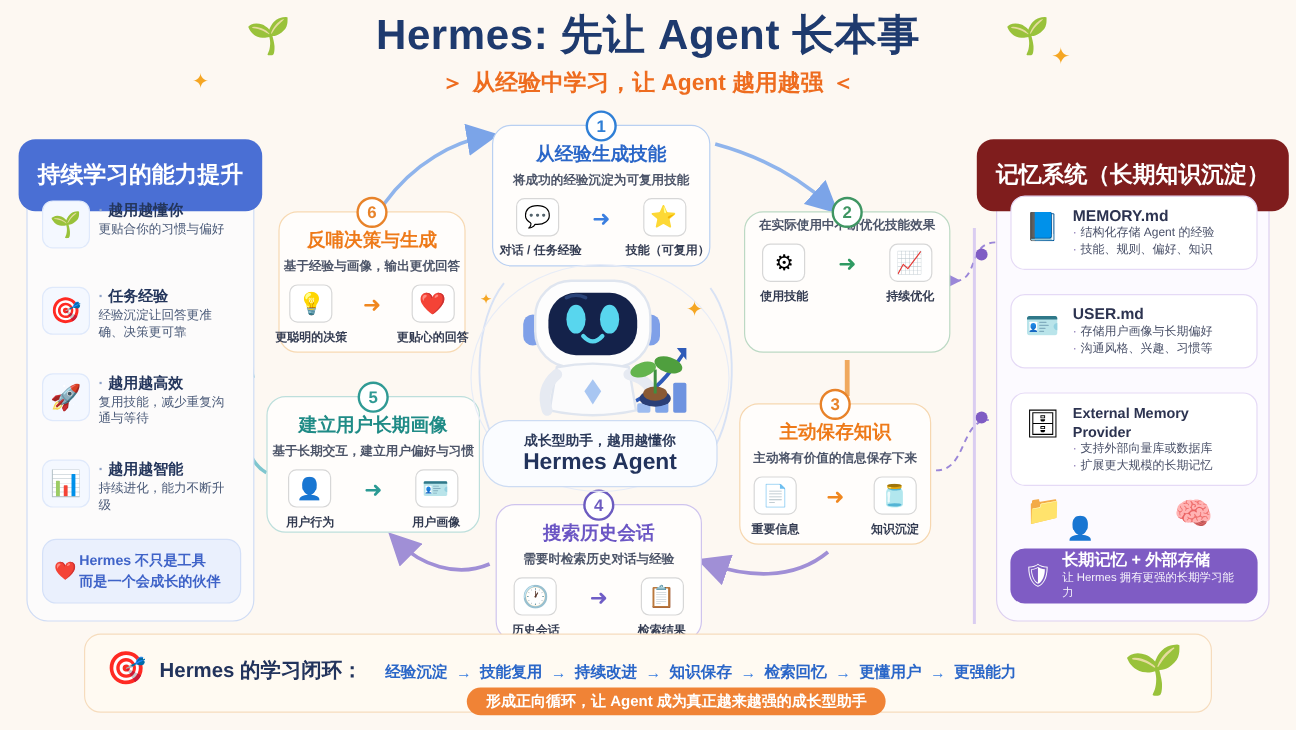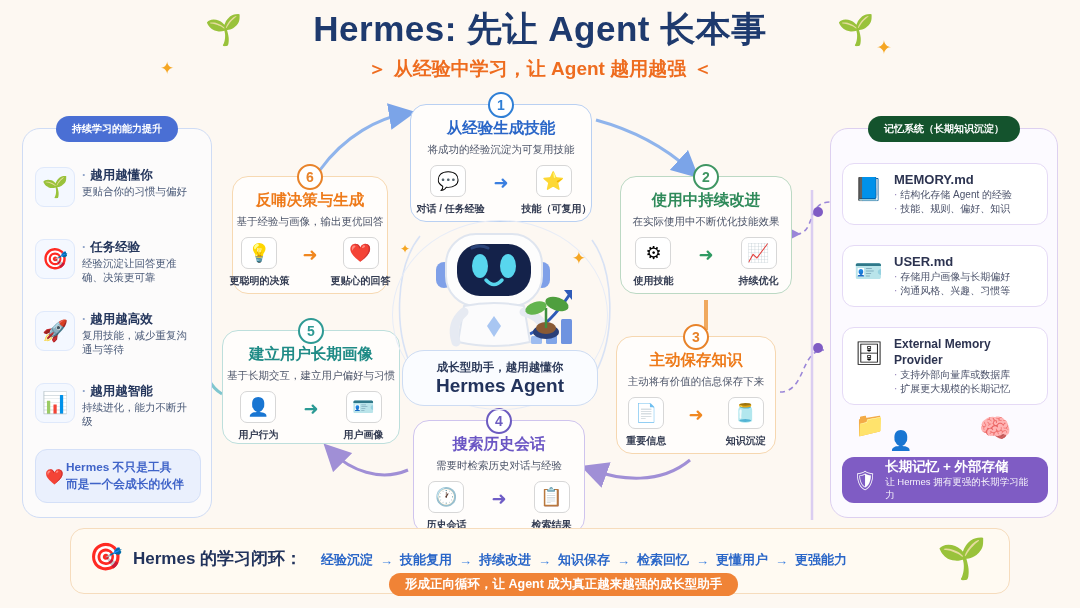--- a/index.html
+++ b/index.html
@@ -27,21 +27,21 @@
   }
   .sub-chev { color: #ee6c1f; font-weight: bold; padding: 0 7px; }
 
   
   .panel {
     position: absolute; border-radius: 18px; background: #fffdfa;
   }
   .panel-pill {
     position: absolute; left: 50%; transform: translateX(-50%);
     border-radius: 14px; color: #fff; font-weight: bold;
-    padding: 6px 16px; font-size: 10px; white-space: nowrap;
+    padding: 17px 16px; font-size: 19px; white-space: nowrap;
   }
 
   
   #left-panel {
     left: 22px; top: 128px; width: 190px; height: 390px;
     border: 1.5px solid #cfdcf5; background: #fcfbfb;
   }
   #left-pill { top: -13px; background: #4a6fd4; }
   .feat { position: absolute; left: 12px; width: 168px; display: flex; gap: 7px; }
   .feat-ico {
@@ -59,21 +59,21 @@
     padding: 9px 8px 9px 30px; color: #3f63c8; font-size: 11.8px;
     font-weight: bold; line-height: 17px;
   }
   #left-quote .heart { position: absolute; left: 9px; top: 18px; font-size: 15px; }
 
   
   #right-panel {
     right: 22px; top: 128px; width: 228px; height: 390px;
     border: 1.5px solid #ddd0f0; background: #fcfaff;
   }
-  #right-pill { top: -13px; background: #14532d; }
+  #right-pill { top: -13px; background: #7f1d1d; }
   .mcard {
     position: absolute; left: 11px; width: 206px;
     background: #fff; border: 1px solid #e5daf6; border-radius: 12px;
     padding: 8px 9px; display: flex; gap: 8px;
   }
   .mcard-ico { flex: 0 0 34px; height: 34px; display: flex; align-items: center; justify-content: center; font-size: 23px; }
   .mcard-t { font-size: 13px; font-weight: bold; color: #2c3350; line-height: 16px; }
   .mcard-li { font-size: 10px; color: #4a5169; line-height: 14px; white-space: nowrap; }
   .mcard-li::before { content: "·"; margin-right: 3px; color: #8d7bb5; }
   #mem-banner {
@@ -87,21 +87,21 @@
 
   
   .step { position: absolute; border-radius: 16px; background: #fffdfb; border: 1.6px solid #ccc; }
   .step-badge {
     position: absolute; top: -13px; left: 50%; transform: translateX(-50%);
     width: 26px; height: 26px; border-radius: 50%; background: #fff;
     border: 2px solid #999; color: #333; font-size: 14px; font-weight: bold;
     display: flex; align-items: center; justify-content: center;
   }
   .step-t { text-align: center; font-size: 15.5px; font-weight: bold; margin-top: 13px; }
-  .step-s { text-align: center; font-size: 10.5px; color: #4d5569; margin-top: 4px; }
+  .step-s { text-align: center; font-size: 10.5px; color: #4d5569; margin-top: 4px; font-weight: bold; }
   .step-row { display: flex; align-items: flex-start; justify-content: center; gap: 13px; margin-top: 8px; }
   .sitem { text-align: center; width: 64px; }
   .sbox {
     width: 36px; height: 32px; margin: 0 auto; border-radius: 7px;
     background: #fff; border: 1.4px solid #d7d7d7;
     display: flex; align-items: center; justify-content: center; font-size: 18px;
   }
   .slab { font-size: 10px; margin-top: 5px; color: #343c52; font-weight: bold; white-space: nowrap; }
   .sarrow { font-size: 18px; font-weight: bold; margin-top: 7px; }
 
@@ -294,21 +294,20 @@
       <div class="sarrow">➜</div>
       <div class="sitem">
         <div class="sbox">⭐</div>
         <div class="slab">技能（可复用）</div>
       </div>
     </div>
   </article>
 
   <article class="step" id="step2">
     <div class="step-badge">2</div>
-    <div class="step-t">使用中持续改进</div>
     <div class="step-s">在实际使用中不断优化技能效果</div>
     <div class="step-row">
       <div class="sitem">
         <div class="sbox">⚙</div>
         <div class="slab">使用技能</div>
       </div>
       <div class="sarrow">➜</div>
       <div class="sitem">
         <div class="sbox">📈</div>
         <div class="slab">持续优化</div>

